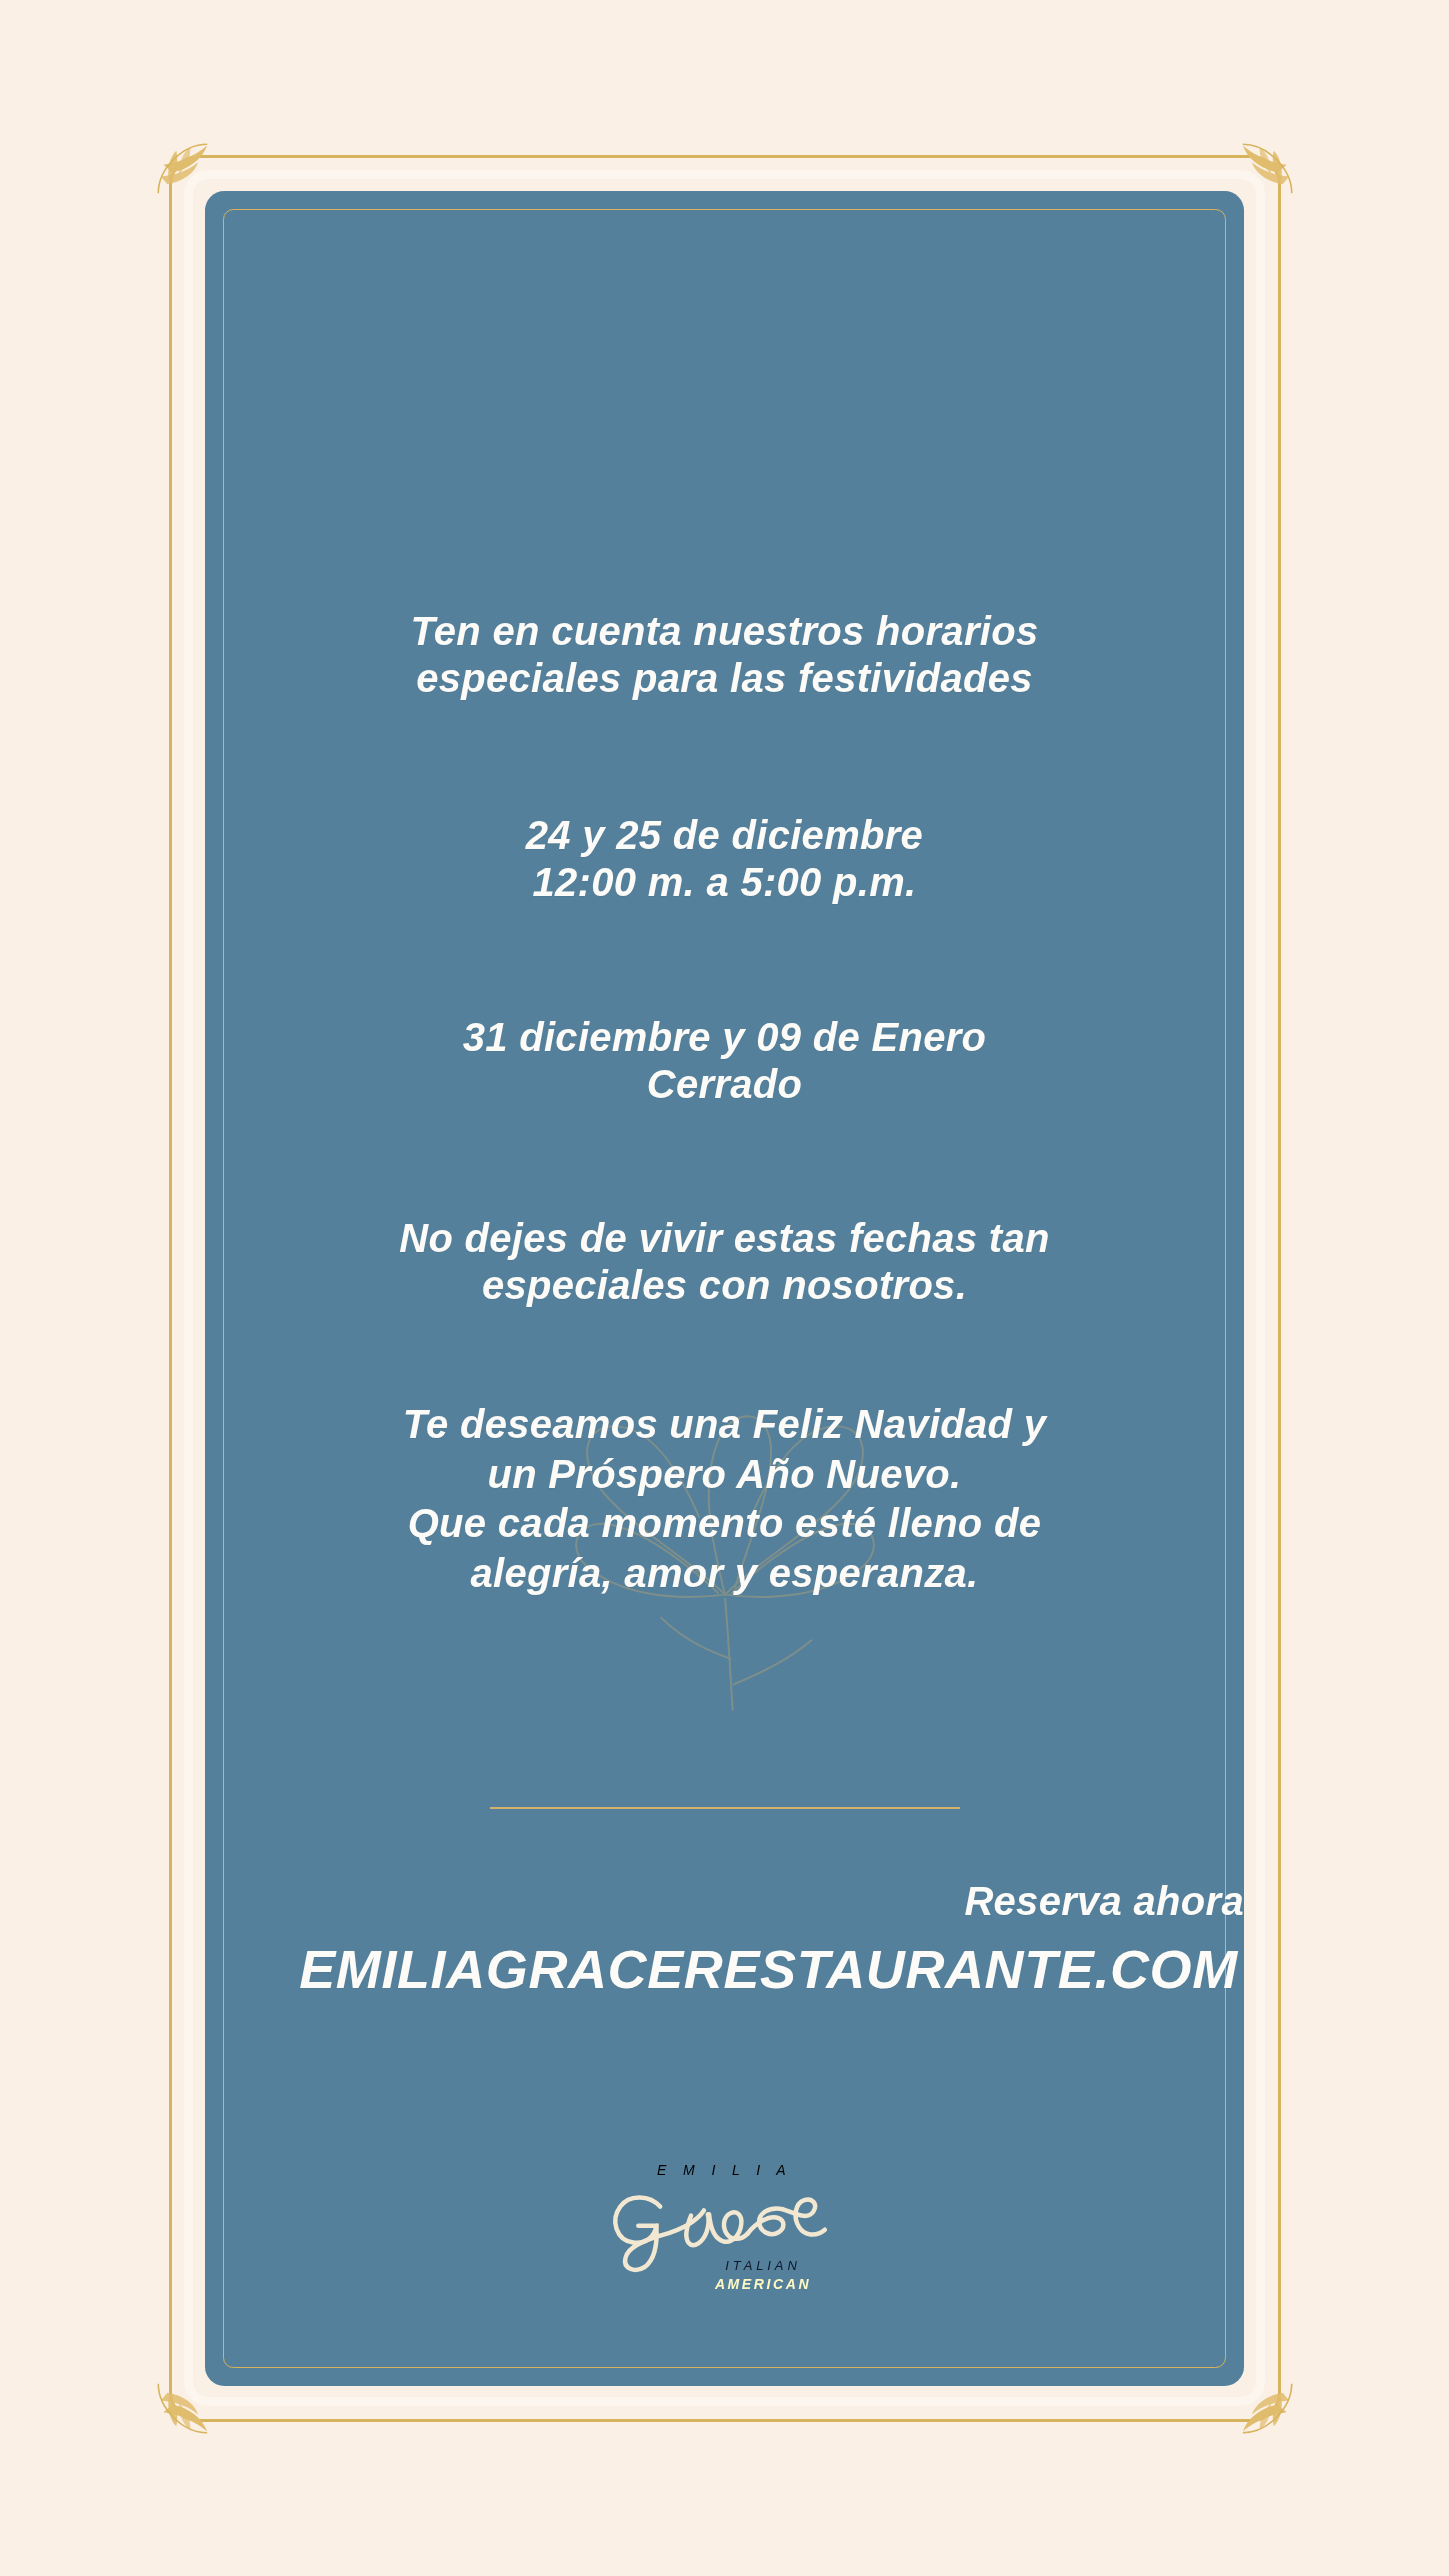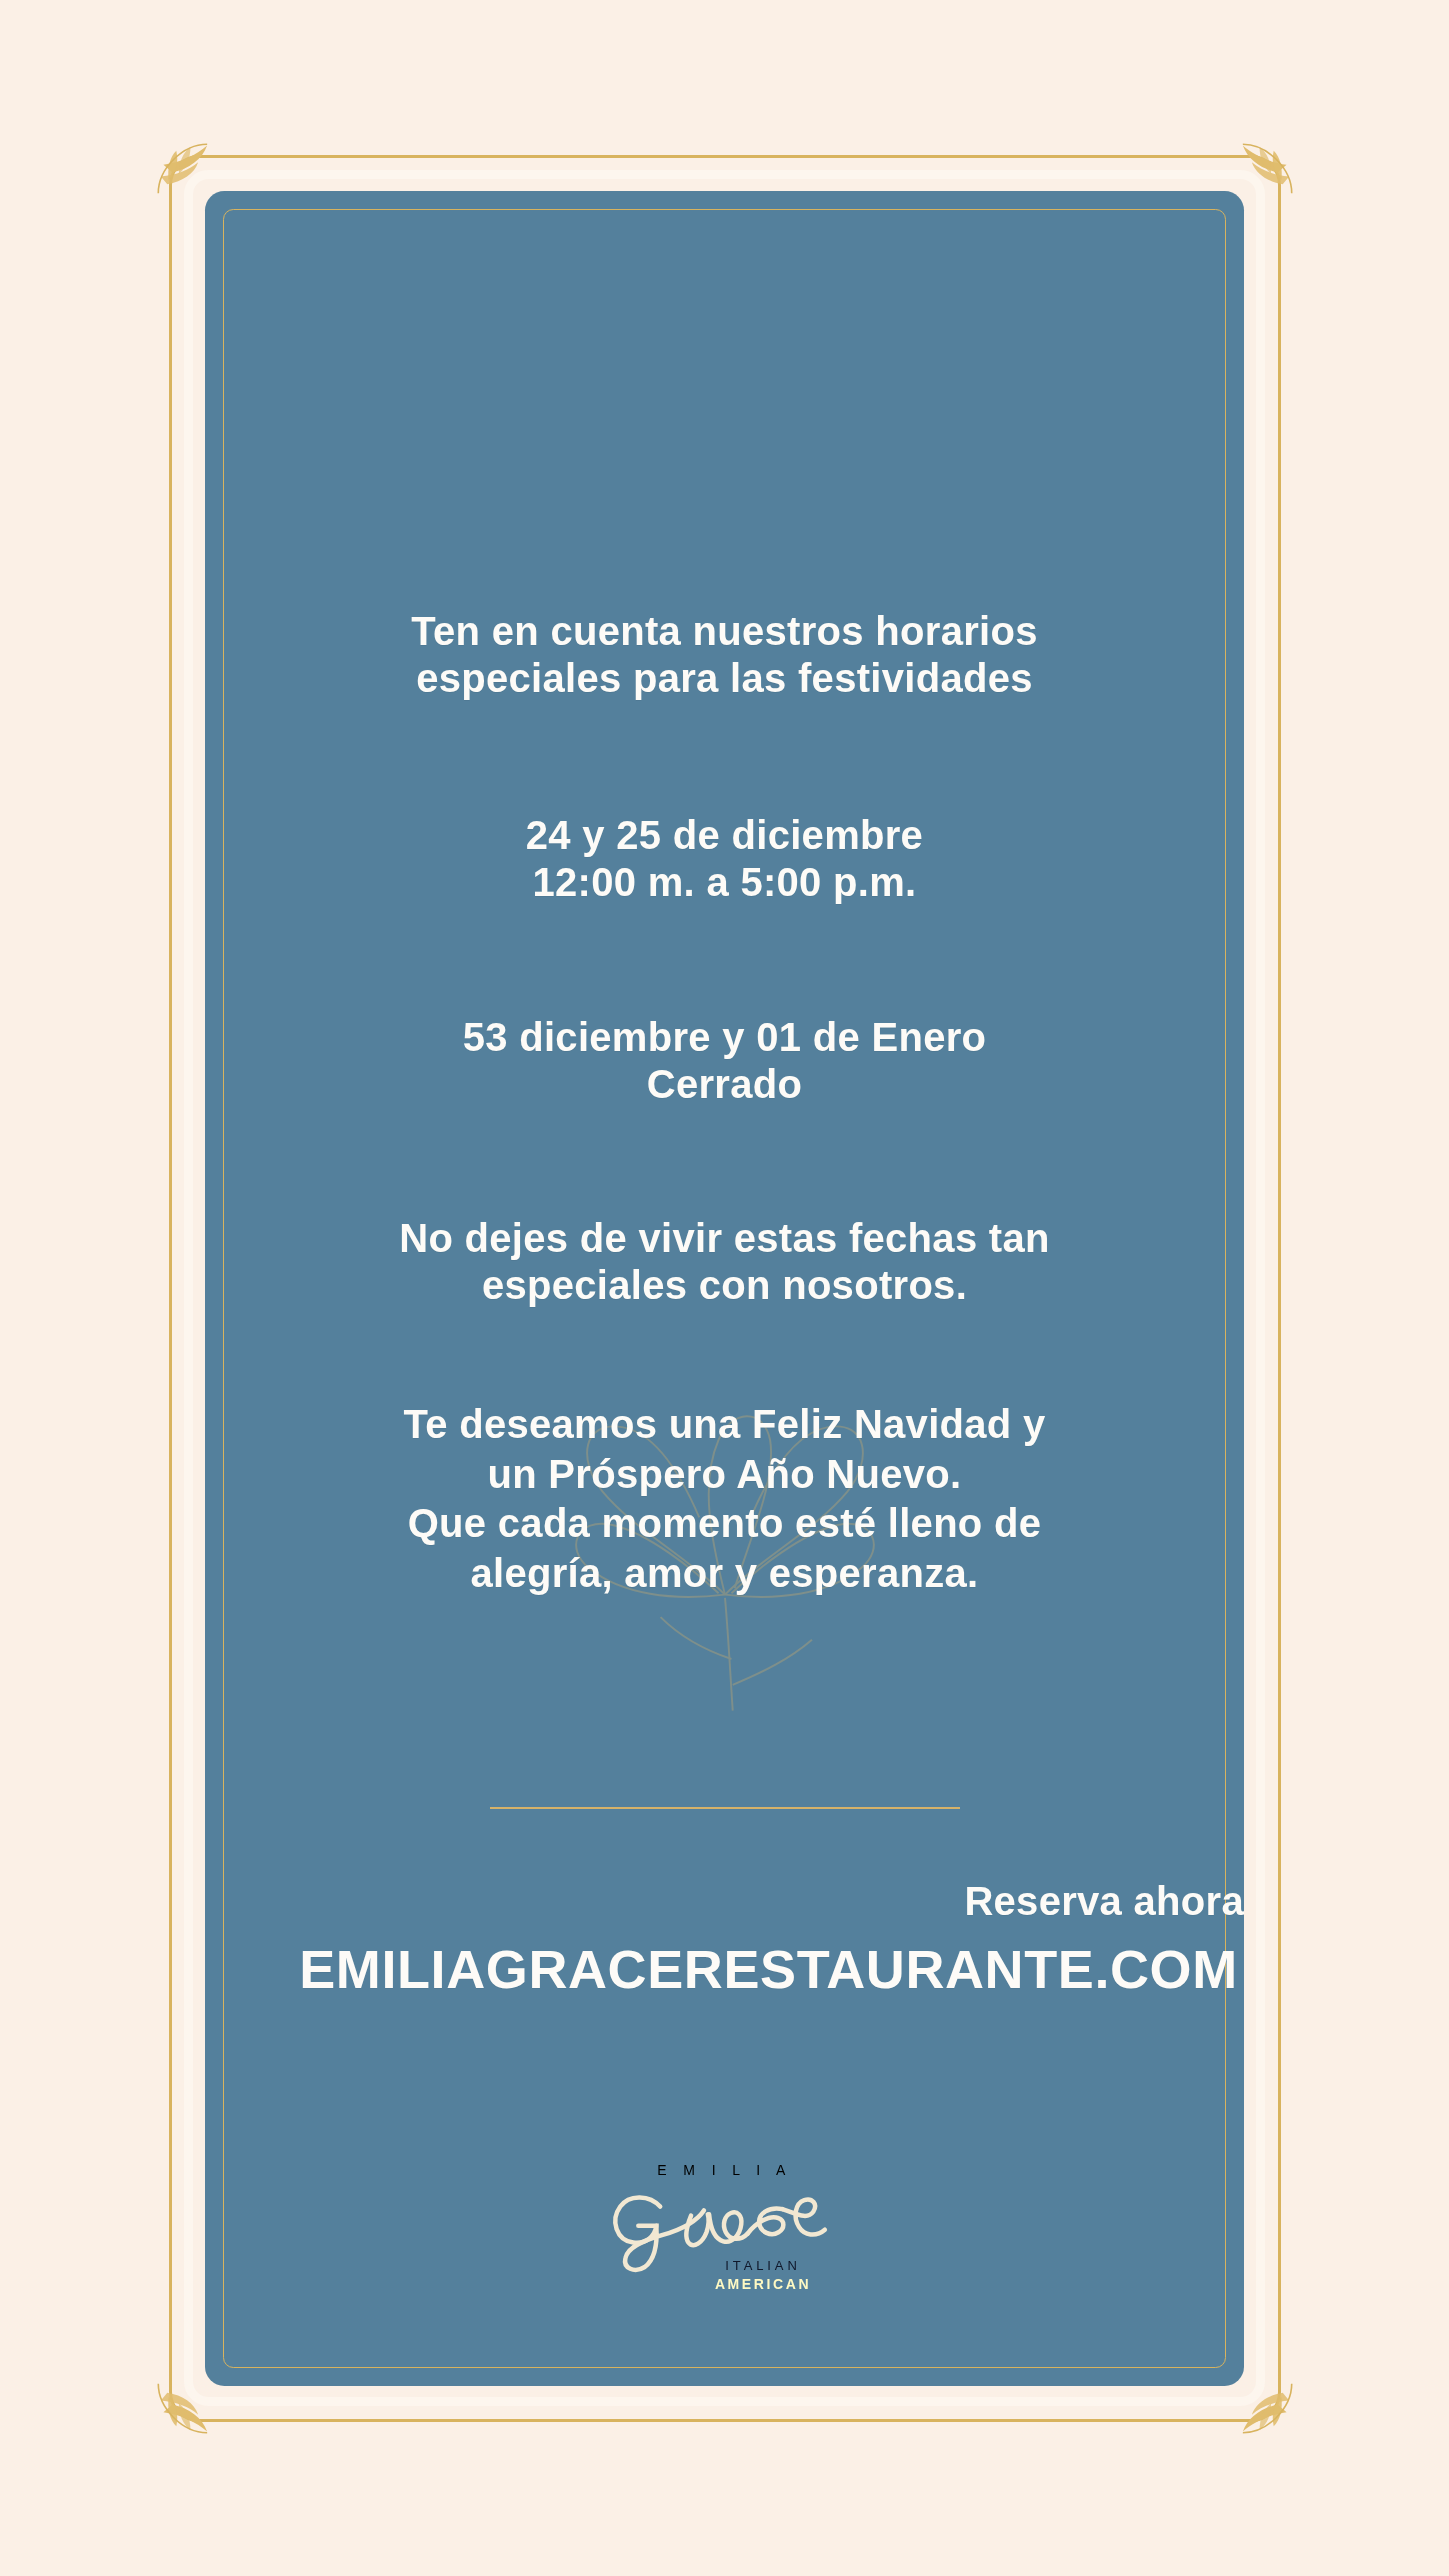--- a/index.html
+++ b/index.html
@@ -50,20 +50,21 @@
   .panel {
     position: absolute;
     left: 205px;
     top: 191px;
     width: 1039px;
     height: 2195px;
     background: #54809c;
     border-radius: 19.3px;
     box-sizing: border-box;
     overflow: hidden;
+    font-style: italic;
   }
   .panel-hairline {
     position: absolute;
     left: 18px;
     top: 18px;
     right: 18px;
     bottom: 18px;
     border: 1.9px solid #d8b35e;
     border-radius: 10.3px;
     box-sizing: border-box;
@@ -266,21 +267,21 @@
     </div>
 
     <div class="content">
 
       <div class="block b-intro">Ten en cuenta nuestros horarios
 especiales para las festividades</div>
 
       <div class="block b-dates1">24 y 25 de diciembre
 12:00 m. a 5:00 p.m.</div>
 
-      <div class="block b-dates2">53 diciembre y 01 de Enero
+      <div class="block b-dates2">31 diciembre y 09 de Enero
 Cerrado</div>
 
       <div class="block b-invite">No dejes de vivir estas fechas tan
 especiales con nosotros.</div>
 
       <div class="block b-wish">Te deseamos una Feliz Navidad y
 un Próspero Año Nuevo.
 Que cada momento esté lleno de
 alegría, amor y esperanza.</div>
 

